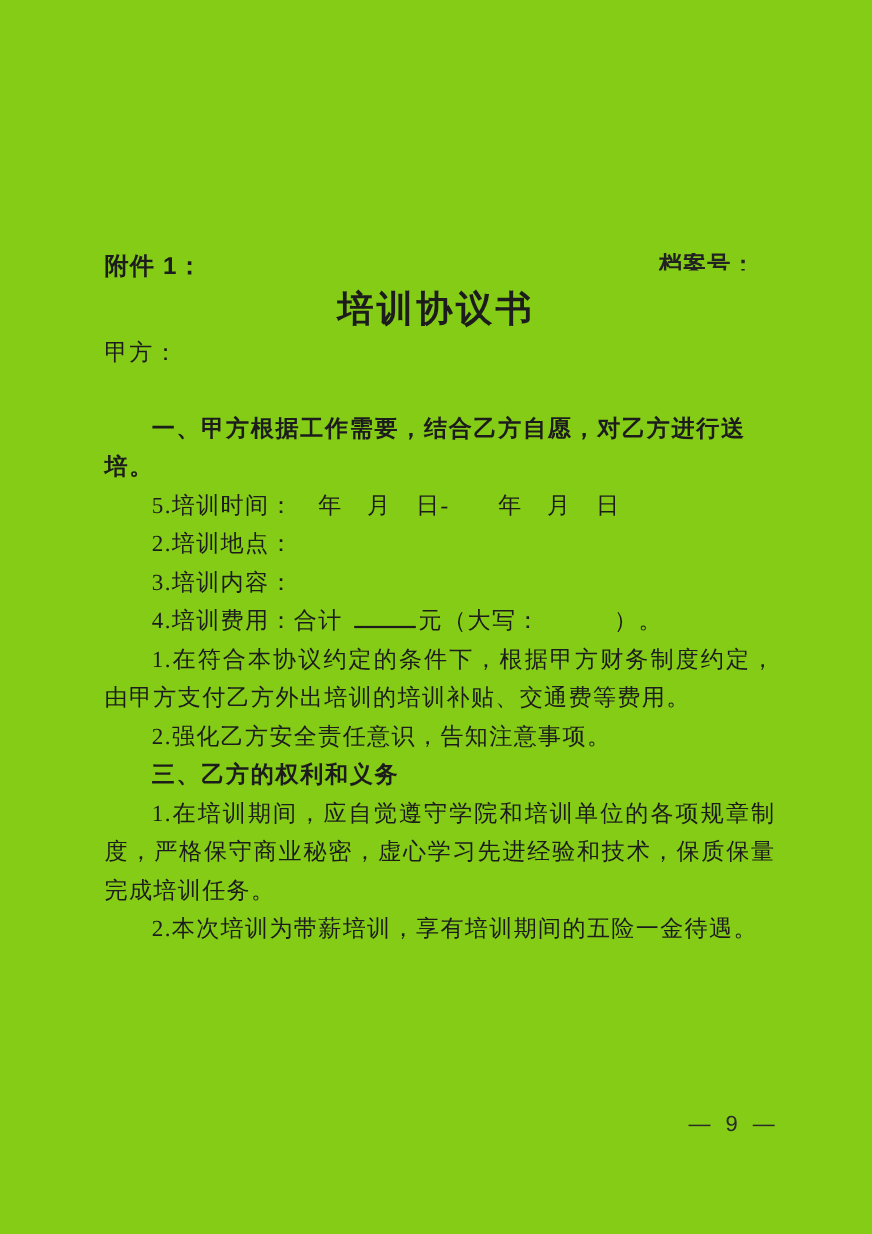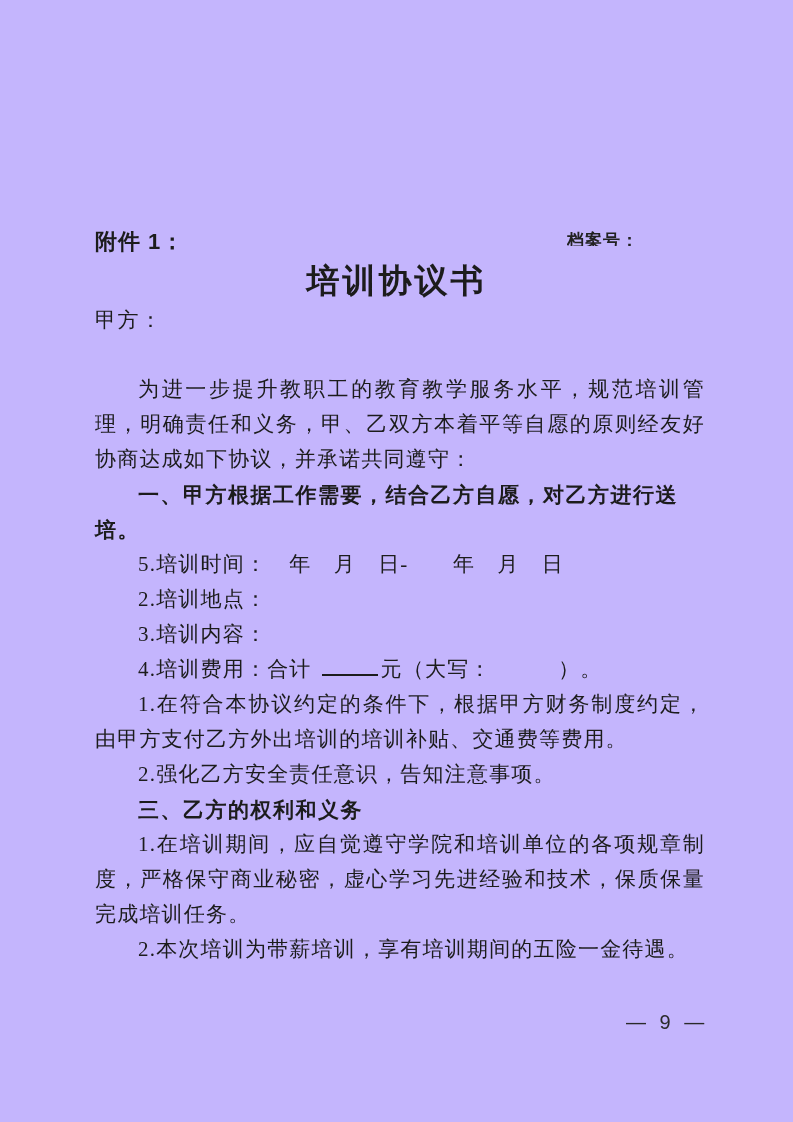--- a/index.html
+++ b/index.html
@@ -4,41 +4,41 @@
 <style>
   html, body {
     margin: 0;
     padding: 0;
     background: #ffffff;
   }
   .page {
     position: relative;
     width: 793px;
     height: 1122px;
-    background: #c4b5fd;
+    background: #84cc16;
     color: #1c1c1c;
     font-family: "Liberation Serif", serif;
     overflow: hidden;
   }
   .attachment {
     position: absolute;
     left: 95px;
     top: 227px;
     font-size: 22px;
     font-weight: bold;
     letter-spacing: 1px;
     font-family: "Liberation Sans", sans-serif;
   }
   .archive {
     position: absolute;
-    left: 567px;
+    left: 599px;
     top: 230px;
     height: 16px;
     overflow: hidden;            
-    font-size: 17px;
+    font-size: 21px;
     font-weight: bold;
     letter-spacing: 1px;
     line-height: 22px;
     font-family: "Liberation Sans", sans-serif;
     color: #222;
   }
   .doc-title {
     position: absolute;
     left: 0;
     right: 0;
@@ -114,21 +114,20 @@
 
   <div class="doc-title">培训协议书</div>
 
   <div class="party-line party-a">
     <span>甲方：</span>
   </div>
 
 
   <div class="content">
 
-    <p class="para">为进一步提升教职工的教育教学服务水平，规范培训管理，明确责任和义务，甲、乙双方本着平等自愿的原则经友好协商达成如下协议，并承诺共同遵守：</p>
 
     <p class="heading">一、甲方根据工作需要，结合乙方自愿，对乙方进行送培。</p>
 
     <p class="item">5.培训时间：　年　月　日-　　年　月　日</p>
 
     <p class="item">2.培训地点：</p>
 
     <p class="item">3.培训内容：</p>
 
     <p class="item"><span>4.培训费用：合计</span><span class="fee-blank"></span><span>元（大写：　　　）。</span></p>

